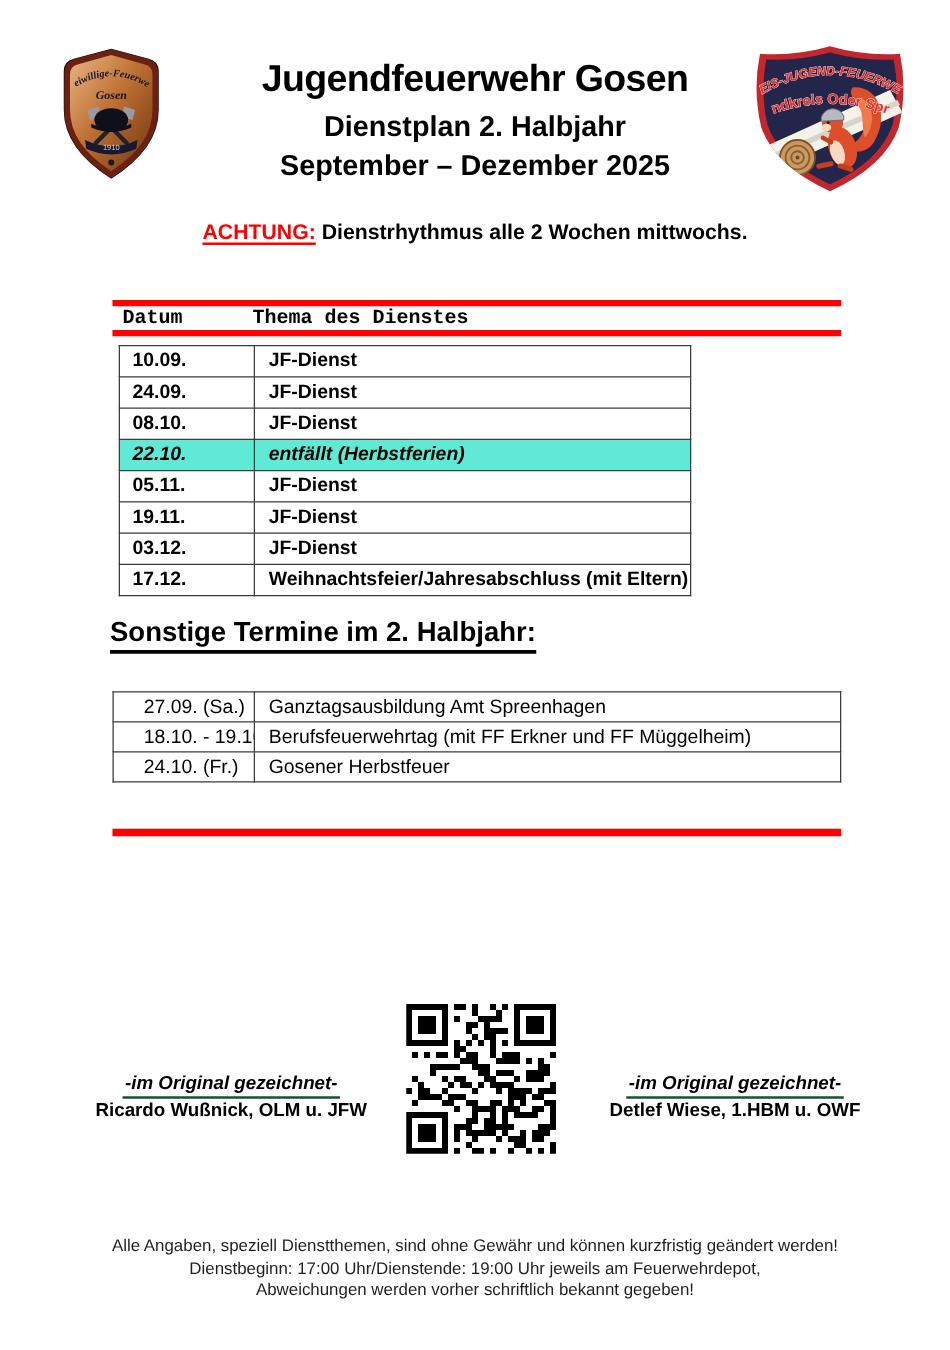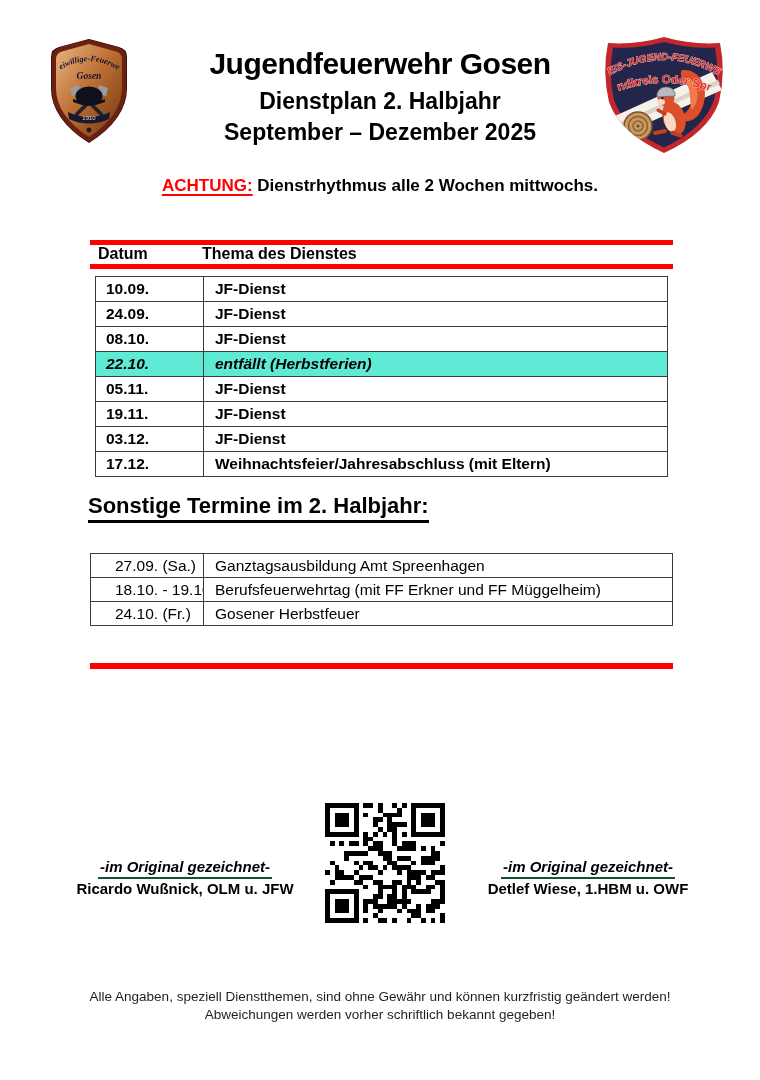--- a/index.html
+++ b/index.html
@@ -18,26 +18,26 @@
   .notice { position:absolute; left:0; right:0; top:176px; text-align:center;
             font-size:17px; font-weight:bold; }
   .notice .warn { color:#ff0000; text-decoration:underline; text-decoration-thickness:2px; text-underline-offset:3px;margin-top:24px; }
   
   .redbar { position:absolute; left:90px; width:583px; background:#ff0000; }
   .redbar.b1 { top:240px; height:5px; }
   .redbar.b2 { top:264px; height:5px; }
   .redbar.b3 { top:663px; height:6px; }
   
   .duty-header { position:absolute; left:90px; top:245px; width:583px; height:19px;
-                 font-size:16px; font-weight:bold; }
+                 font-size:16px; font-weight:bold;font-family:Liberation Mono, monospace; }
   .duty-header .h-datum { position:absolute; left:8px;  top:0; }
   .duty-header .h-thema { position:absolute; left:112px; top:0; }
   
   table { border-collapse:collapse; table-layout:fixed; }
-  .duty-table { position:absolute; left:95px; top:276px; width:573px; }
+  .duty-table { position:absolute; left:95px; top:276px; width:458px; }
   .duty-table td { border:1.5px solid #3b3b3b; height:25px; font-size:15.5px;
                    font-weight:bold; padding:0 0 0 11px; vertical-align:middle;
                    white-space:nowrap; overflow:hidden; }
   .duty-table td.col1 { width:108px; padding-left:10px; }
   .duty-table tr.cancelled td { background:#5eead4; font-style:italic; }
   .other-heading { position:absolute; left:88px; top:493px; font-size:22px; font-weight:bold; }
   .other-heading span { display:inline-block; border-bottom:3px solid #000; padding-bottom:1px; }
   .other-table { position:absolute; left:90px; top:553px; width:583px; }
   .other-table td { border:1.5px solid #3b3b3b; height:24px; font-size:15.5px;
                     font-weight:normal; padding:0 0 0 11px; vertical-align:middle;
@@ -508,16 +508,17 @@
       <rect x="24" y="24" width="1" height="1" fill="#000"></rect>
     </svg>
 
   <div class="sig sig-right">
     <div><span class="note">-im Original gezeichnet-</span></div>
     <div class="name">Detlef Wiese, 1.HBM u. OWF</div>
   </div>
 
   <div class="footer">
     <div>Alle Angaben, speziell Dienstthemen, sind ohne Gewähr und können kurzfristig geändert werden!</div>
+    <div>Dienstbeginn: 17:00 Uhr/Dienstende: 19:00 Uhr jeweils am Feuerwehrdepot,</div>
     <div>Abweichungen werden vorher schriftlich bekannt gegeben!</div>
   </div>
 
 </div>
 
 </body></html>

